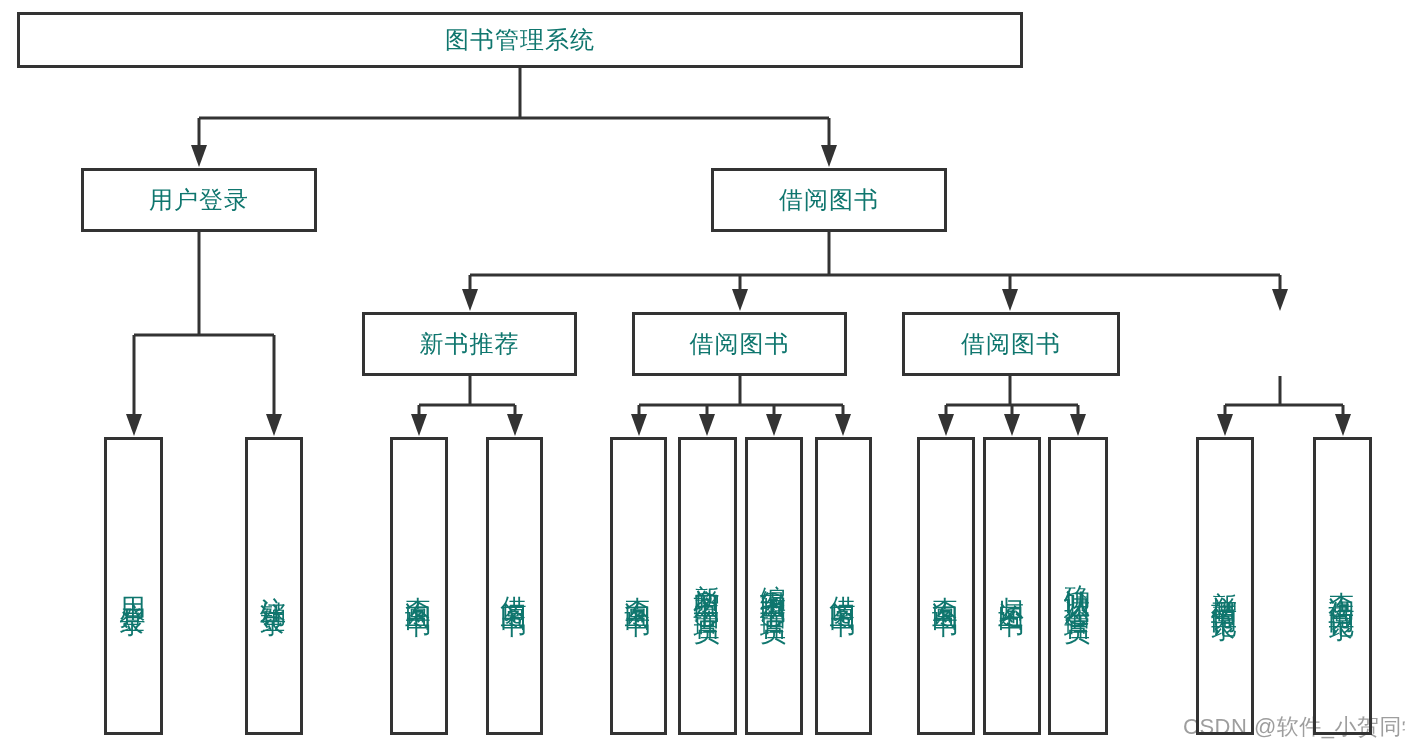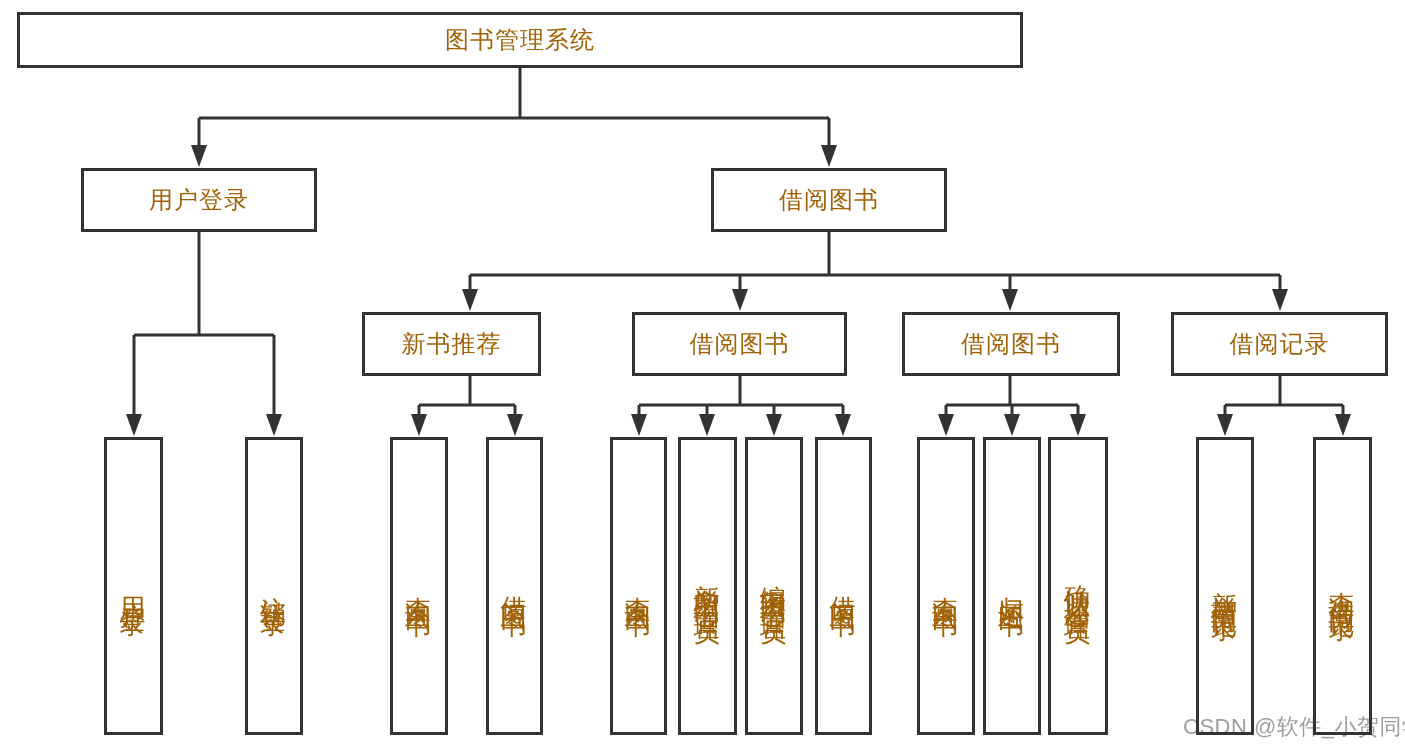--- a/index.html
+++ b/index.html
@@ -14,21 +14,21 @@
   .watermark{
     position:absolute;left:1183px;top:712px;z-index:2;
     font-size:22px;color:#9e9e9e;letter-spacing:0.5px;white-space:nowrap;
     text-shadow:0 0 2px #ffffff;
   }
   .box{
     position:absolute;box-sizing:border-box;z-index:3;
     background:transparent;
     border:3px solid #333333;
     display:flex;align-items:center;justify-content:center;
-    color:#a16207;font-size:24px;letter-spacing:1px;white-space:nowrap;
+    color:#0f766e;font-size:24px;letter-spacing:1px;white-space:nowrap;
   }
   .lvl1{left:17px;top:12px;width:1006px;height:56px;}
   .lvl2{top:168px;height:64px;}
   .lvl3{top:312px;height:64px;}
   .leaf{
     top:437px;height:298px;
     writing-mode:vertical-rl;text-orientation:mixed;
     font-size:26px;letter-spacing:5px;
   }
 </style>
@@ -92,24 +92,23 @@
       <polygon points="1335,414 1351,414 1343,436" fill="#333333"></polygon>
     </svg>
 
   <div class="watermark">CSDN @软件_小贺同学</div>
 
   <div class="box lvl1">图书管理系统</div>
 
   <div class="box lvl2" style="left:81px;width:236px">用户登录</div>
   <div class="box lvl2" style="left:711px;width:236px">借阅图书</div>
 
-  <div class="box lvl3" style="left:362px;width:179px">新书推荐</div>
+  <div class="box lvl3" style="left:362px;width:215px">新书推荐</div>
   <div class="box lvl3" style="left:632px;width:215px">借阅图书</div>
   <div class="box lvl3" style="left:902px;width:218px">借阅图书</div>
-  <div class="box lvl3" style="left:1171px;width:217px">借阅记录</div>
 
   <div class="box leaf" style="left:104px;width:59px">用户登录</div>
   <div class="box leaf" style="left:245px;width:58px">注销登录</div>
 
   <div class="box leaf" style="left:390px;width:58px">查询图书</div>
   <div class="box leaf" style="left:486px;width:57px">借阅图书</div>
 
   <div class="box leaf" style="left:610px;width:57px">查询图书</div>
   <div class="box leaf" style="left:678px;width:59px">新增图书（管理员）</div>
   <div class="box leaf" style="left:745px;width:58px">编辑图书（管理员）</div>

